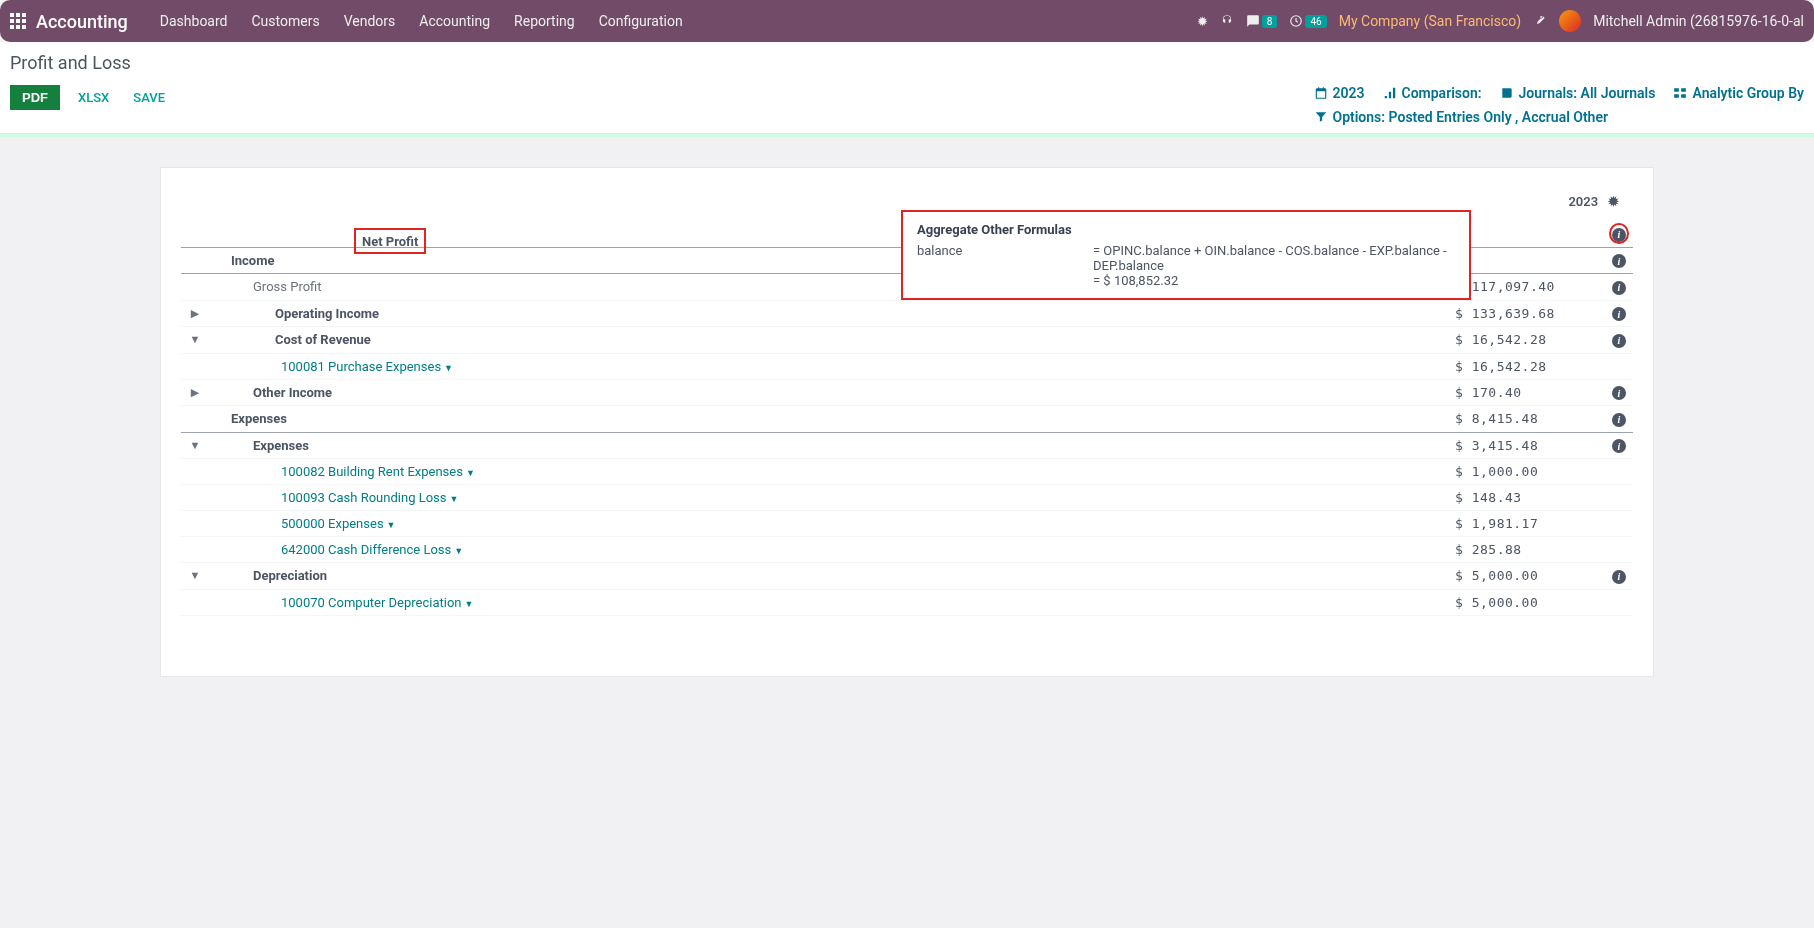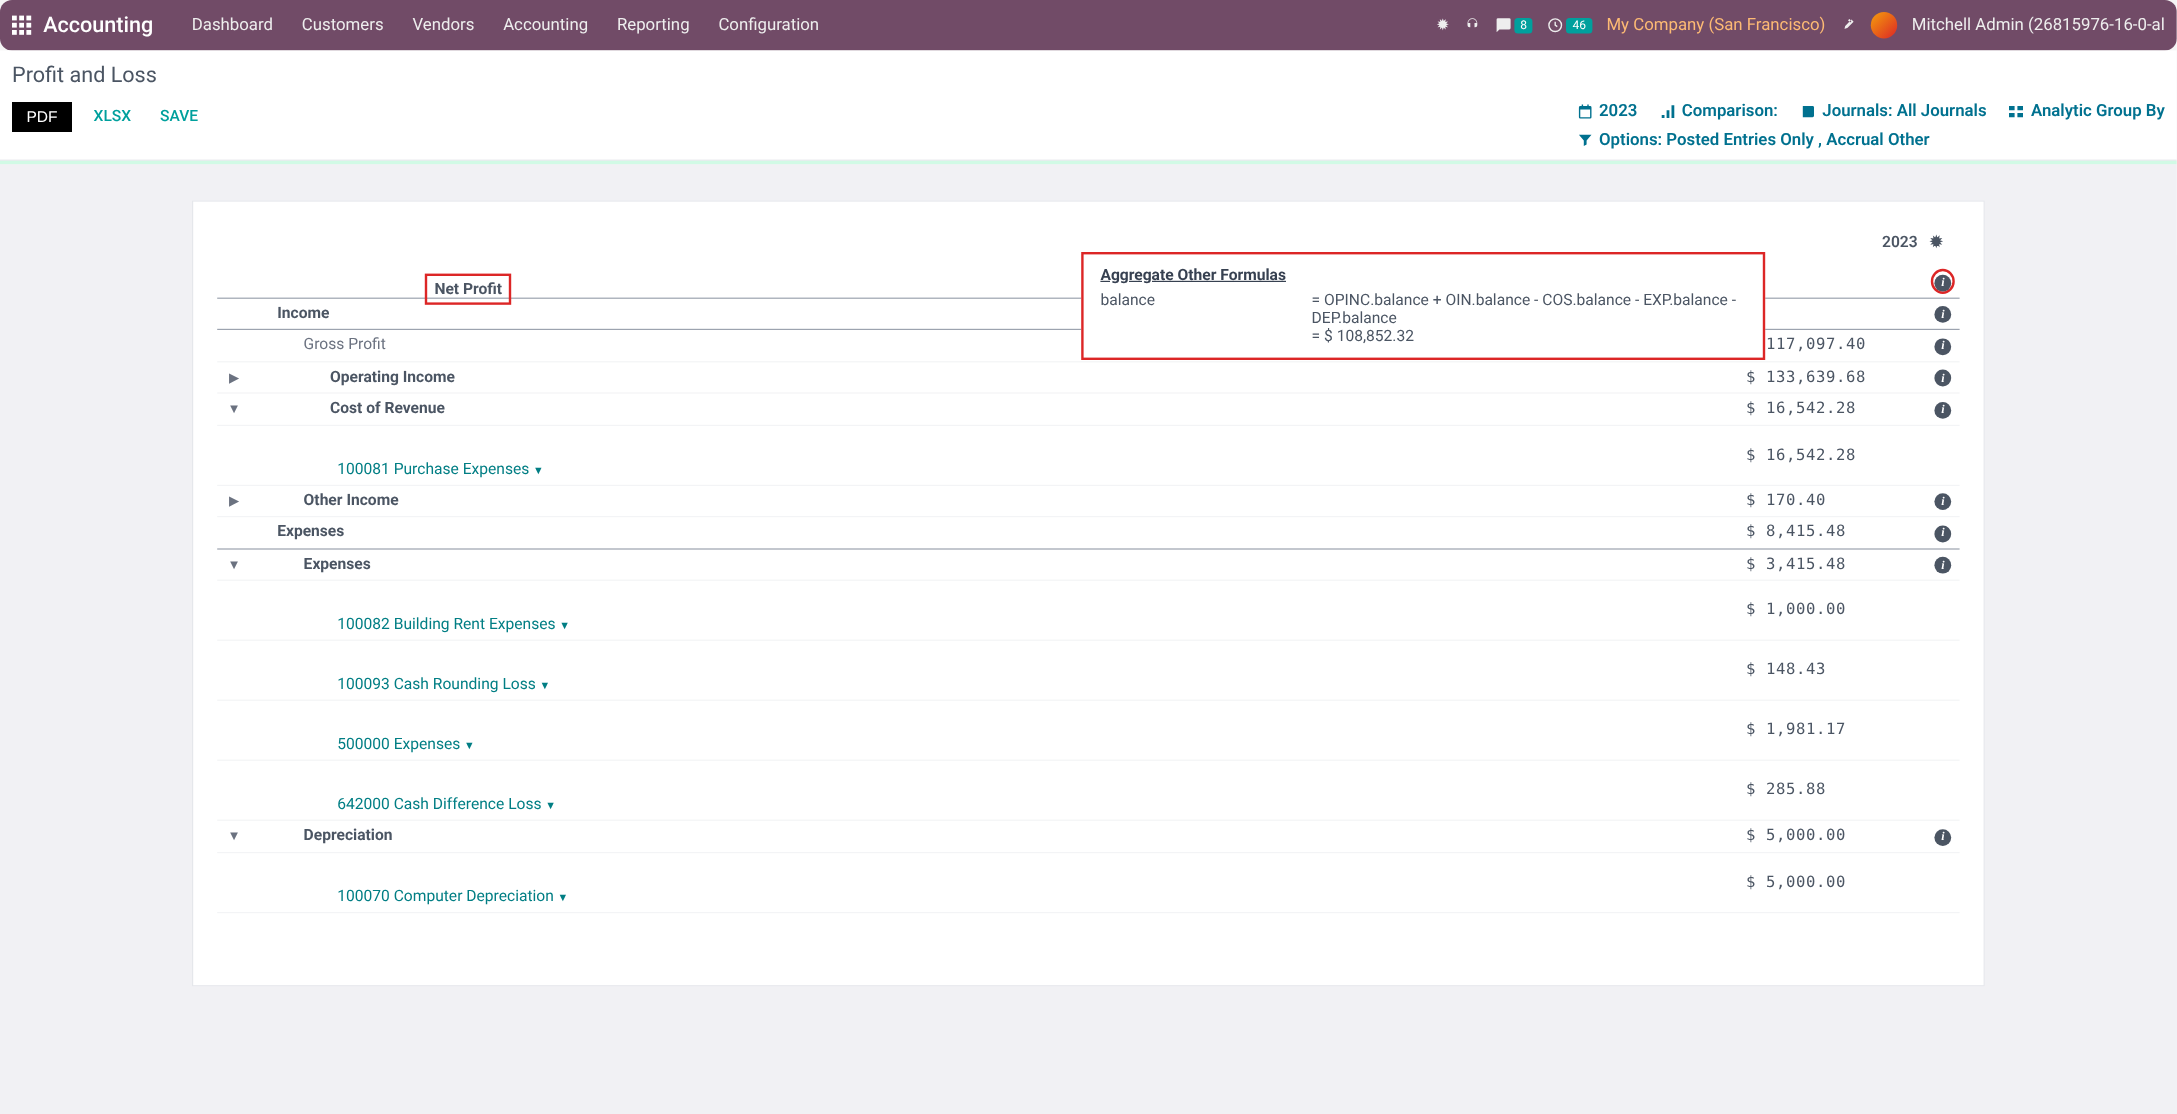--- a/index.html
+++ b/index.html
@@ -12,49 +12,49 @@
 .nav-item { color: #eee; padding: 0 12px; font-size: 14px; cursor: pointer; }
 .nav-right { margin-left: auto; display: flex; align-items: center; gap: 12px; }
 .nav-icon { color: #eee; cursor: pointer; position: relative; display: inline-flex; align-items: center; }
 .badge { background: #00A09D; color: #fff; font-size: 10px; padding: 1px 5px; border-radius: 3px; margin-left: 2px; }
 .company-name { color: #fdba74; font-size: 14px; }
 .avatar { width: 22px; height: 22px; border-radius: 50%; background: linear-gradient(135deg, #f59e0b, #dc2626); display: inline-block; }
 .user-name { color: #eee; font-size: 14px; }
 .header-section { background: #fff; padding: 10px 10px 8px 10px; border-bottom: 1px solid #e5e7eb; }
 .page-title { font-size: 18px; color: #4b5563; margin-bottom: 12px; font-weight: 400; }
 .controls-row { display: flex; align-items: flex-start; gap: 12px; }
-.btn-pdf { background: #000000; color: #fff; padding: 5px 12px; font-size: 13px; border: none; cursor: pointer; font-weight: 400; }
+.btn-pdf { background: #15803d; color: #fff; padding: 5px 12px; font-size: 13px; border: none; cursor: pointer; font-weight: 700; }
 .btn-link { color: #00A09D; font-size: 13px; padding: 5px 6px; cursor: pointer; font-weight: 500; }
 .filters { margin-left: auto; display: flex; flex-direction: column; gap: 8px; align-items: flex-start; }
 .filter-row { display: flex; gap: 18px; }
 .filter-item { color: #00718F; font-size: 14px; font-weight: 600; cursor: pointer; display: inline-flex; align-items: center; gap: 5px; }
 .separator-bar { height: 3px; background: #d1fae5; }
 .content-wrap { padding: 30px 160px; background: #f1f1f4; min-height: calc(100vh - 130px); }
 .report-card { background: #fff; border: 1px solid #e5e7eb; padding: 20px 20px 60px 20px; position: relative; }
 .column-header { display: flex; justify-content: flex-end; align-items: center; padding: 6px 14px 6px 0; font-weight: 600; color: #4b5563; }
 .column-year { padding-right: 10px; }
 .bug-col { color: #4b5563; font-size: 13px; }
 .report-body { margin-top: 6px; }
 .row { display: flex; align-items: center; padding: 5px 0; border-bottom: 1px solid #f3f4f6; }
 .row.section-border { border-bottom: 1px solid #9ca3af; }
 .caret-col { width: 28px; text-align: center; color: #6b7280; font-size: 11px; }
 .label-col { flex: 1; color: #4b5563; }
 .indent-0 { padding-left: 22px; font-weight: 700; }
 .indent-1 { padding-left: 44px; font-weight: 400; color: #6b7280; }
 .indent-1b { padding-left: 44px; font-weight: 700; color: #4b5563; }
 .indent-2 { padding-left: 66px; font-weight: 700; color: #4b5563; }
-.indent-3 { padding-left: 72px; font-weight: 400; color: #00718F; margin-top: 24px; }
+.indent-3 { padding-left: 72px; font-weight: 400; color: #00718F; }
 .account-link { color: #017E84; cursor: pointer; }
 .caret-mini { font-size: 9px; color: #017E84; margin-left: 3px; }
 .value-col { width: 150px; text-align: left; font-family: "Lucida Console", Monaco, monospace; color: #4b5563; font-size: 13px; letter-spacing: 0.5px; }
 .info-col { width: 28px; text-align: center; }
 .info-icon { display: inline-flex; width: 14px; height: 14px; border-radius: 50%; background: #4b5563; color: #fff; font-size: 10px; align-items: center; justify-content: center; font-weight: bold; font-family: Georgia, serif; font-style: italic; cursor: pointer; }
 .net-profit-box { position: absolute; border: 2px solid #dc2626; padding: 1px 6px; left: 193px; top: 60px; height: 26px; display:flex; align-items:center; font-weight: 700; color: #4b5563; pointer-events: none; z-index: 3; }
 .tooltip-box { position: absolute; border: 2px solid #dc2626; background: #fff; padding: 10px 14px; left: 740px; top: 42px; width: 570px; z-index: 2; }
-.tooltip-title { font-weight: 700; color: #374151; margin-bottom: 6px; font-size: 13px; text-decoration: underline; }
+.tooltip-title { font-weight: 700; color: #374151; margin-bottom: 6px; font-size: 13px; }
 .tooltip-row { display: flex; gap: 30px; font-size: 13px; color: #4b5563; }
 .tooltip-label { width: 110px; }
 .tooltip-formula { flex: 1; margin-left: 36px; }
 .info-highlight { border: 2px solid #dc2626; border-radius: 50%; padding: 1px; }
 svg.small-icon { width: 14px; height: 14px; fill: currentColor; }
 </style>
 </head>
 <body>
 
 <div class="navbar">

